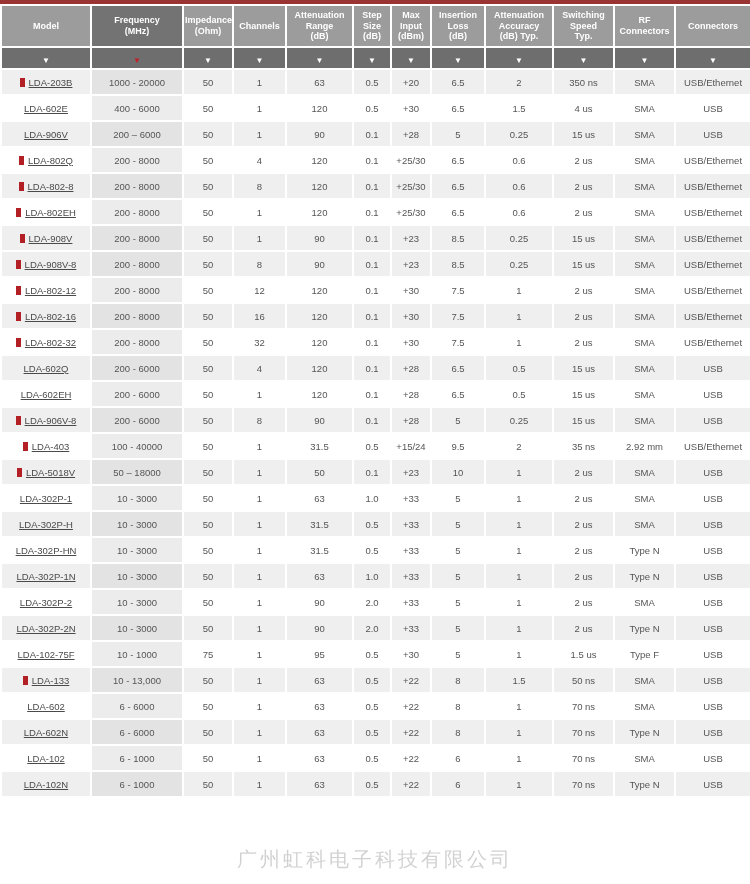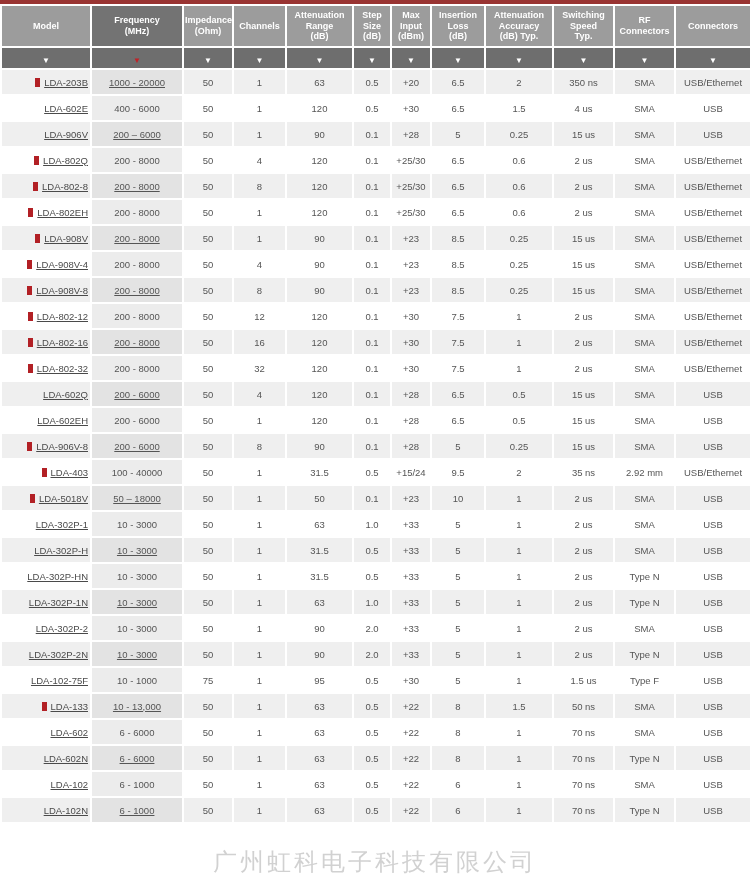--- a/index.html
+++ b/index.html
@@ -18,31 +18,31 @@
     background:#6e6e6e; height:17px; text-align:center; vertical-align:middle;
     cursor:pointer;
   }
   .filter-arrow { color:#fff; font-size:8px; line-height:1; display:inline-block; }
   .filter-arrow.active { color:#c22026; }
   tbody td {
     font-size:9.5px; color:#555; text-align:center; vertical-align:middle;
     height:24px; padding:0 2px; background:#fff;
   }
   tbody tr.odd td { background:#efefef; }
-  tbody tr.odd td.freq { background:#e3e3e3;text-decoration:underline; }
+  tbody tr.odd td.freq { background:#e3e3e3; }
   tbody tr.even td.freq { background:#ececec;text-align:center; }
-  td.model-cell { text-align:right; white-space:nowrap; }
+  td.model-cell { text-align:center; white-space:nowrap; }
   .model-link { color:#4a4a4a; text-decoration:underline; cursor:pointer; }
   .new-badge {
     display:inline-block; width:5px; height:9px; background:#b22025;
     margin-right:4px; vertical-align:-1px;
   }
   .watermark {
     position:absolute; left:50%; top:846px; transform:translateX(-50%);
-    font-size:24px; letter-spacing:3px; color:#9a9a9a; opacity:0.45;
+    font-size:20px; letter-spacing:3px; color:#9a9a9a; opacity:0.45;
     white-space:nowrap; pointer-events:none; font-family:sans-serif;
   }
 </style>
 </head>
 <body>
 
 <div class="page">
   <div class="top-accent"></div>
 
   <table>
@@ -221,34 +221,20 @@
           <td>1</td>
           <td>90</td>
           <td>0.1</td>
           <td>+23</td>
           <td>8.5</td>
           <td>0.25</td>
           <td>15 us</td>
           <td>SMA</td>
           <td>USB/Ethernet</td>
         </tr>
-        <tr class="even">
-          <td class="model-cell"><span class="new-badge"></span><a class="model-link">LDA-908V-4</a></td>
-          <td class="freq">200 - 8000</td>
-          <td>50</td>
-          <td>4</td>
-          <td>90</td>
-          <td>0.1</td>
-          <td>+23</td>
-          <td>8.5</td>
-          <td>0.25</td>
-          <td>15 us</td>
-          <td>SMA</td>
-          <td>USB/Ethernet</td>
-        </tr>
         <tr class="odd">
           <td class="model-cell"><span class="new-badge"></span><a class="model-link">LDA-908V-8</a></td>
           <td class="freq">200 - 8000</td>
           <td>50</td>
           <td>8</td>
           <td>90</td>
           <td>0.1</td>
           <td>+23</td>
           <td>8.5</td>
           <td>0.25</td>

